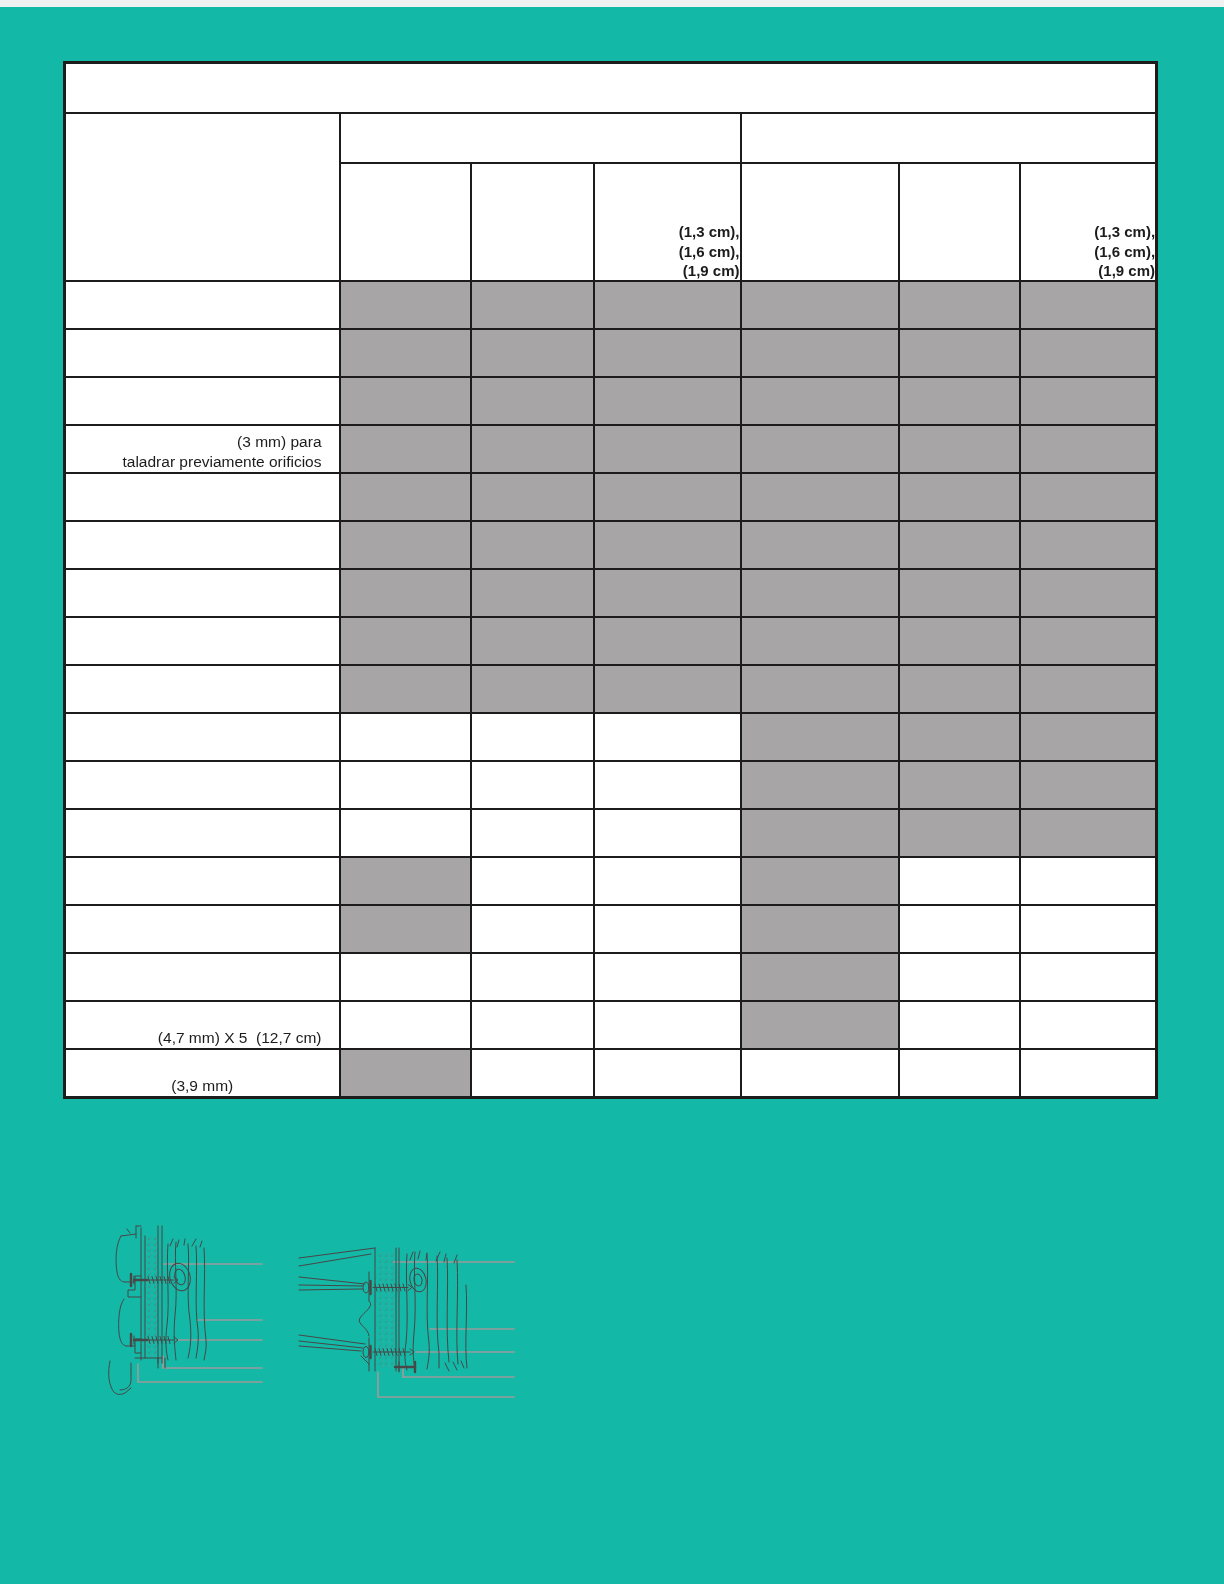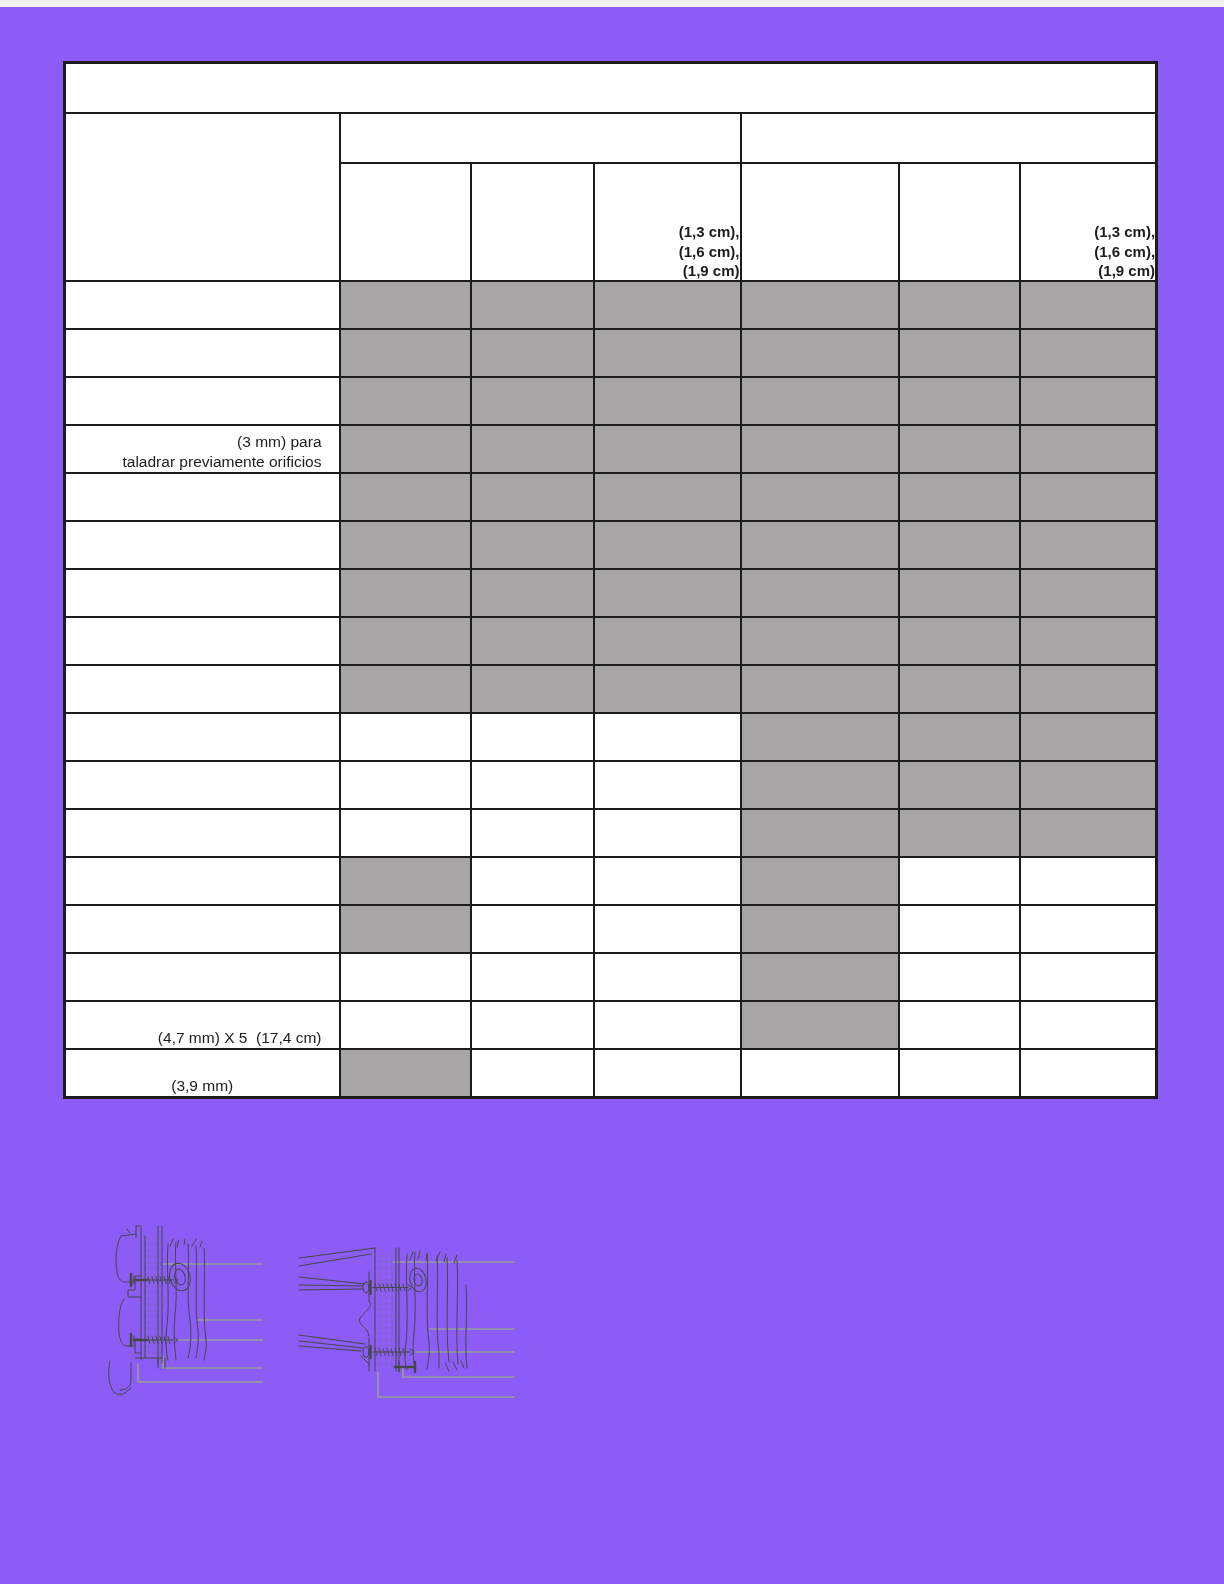--- a/index.html
+++ b/index.html
@@ -1,17 +1,17 @@
 <!DOCTYPE html>
 <html style="--shaded: #a7a5a6; --border: #1c1c1c; --leader: #9b9b9b;"><head>
 <meta charset="utf-8">
 <style>
   html,body { margin:0; padding:0; background:#ffffff; }
   .sheet {
-    position:relative; width:1224px; height:1584px; background:#8b5cf6; overflow:hidden;
+    position:relative; width:1224px; height:1584px; background:#14b8a6; overflow:hidden;
     font-family:"Liberation Sans", sans-serif; color:#1c1c1c;
   }
   .page-edge { position:absolute; left:0; top:0; width:1224px; height:7px; background:#f1f1f1; }
 
   table.matrix {
     position:absolute; left:63px; top:61px; width:1092px;
     border-collapse:collapse; table-layout:fixed;
     border:3px solid var(--border,#1c1c1c);
   }
   table.matrix td { border:2px solid var(--border,#1c1c1c); padding:0; background:#ffffff; }
@@ -209,21 +209,21 @@
         <tr>
           <td class="row-label lab-center"></td>
           <td class="cell"></td>
           <td class="cell"></td>
           <td class="cell"></td>
           <td class="cell shaded"></td>
           <td class="cell"></td>
           <td class="cell"></td>
         </tr>
         <tr>
-          <td class="row-label lab-right">(4,7 mm) X 5  (17,4 cm)</td>
+          <td class="row-label lab-right">(4,7 mm) X 5  (12,7 cm)</td>
           <td class="cell"></td>
           <td class="cell"></td>
           <td class="cell"></td>
           <td class="cell shaded"></td>
           <td class="cell"></td>
           <td class="cell"></td>
         </tr>
         <tr>
           <td class="row-label lab-center">(3,9 mm)</td>
           <td class="cell shaded"></td>

